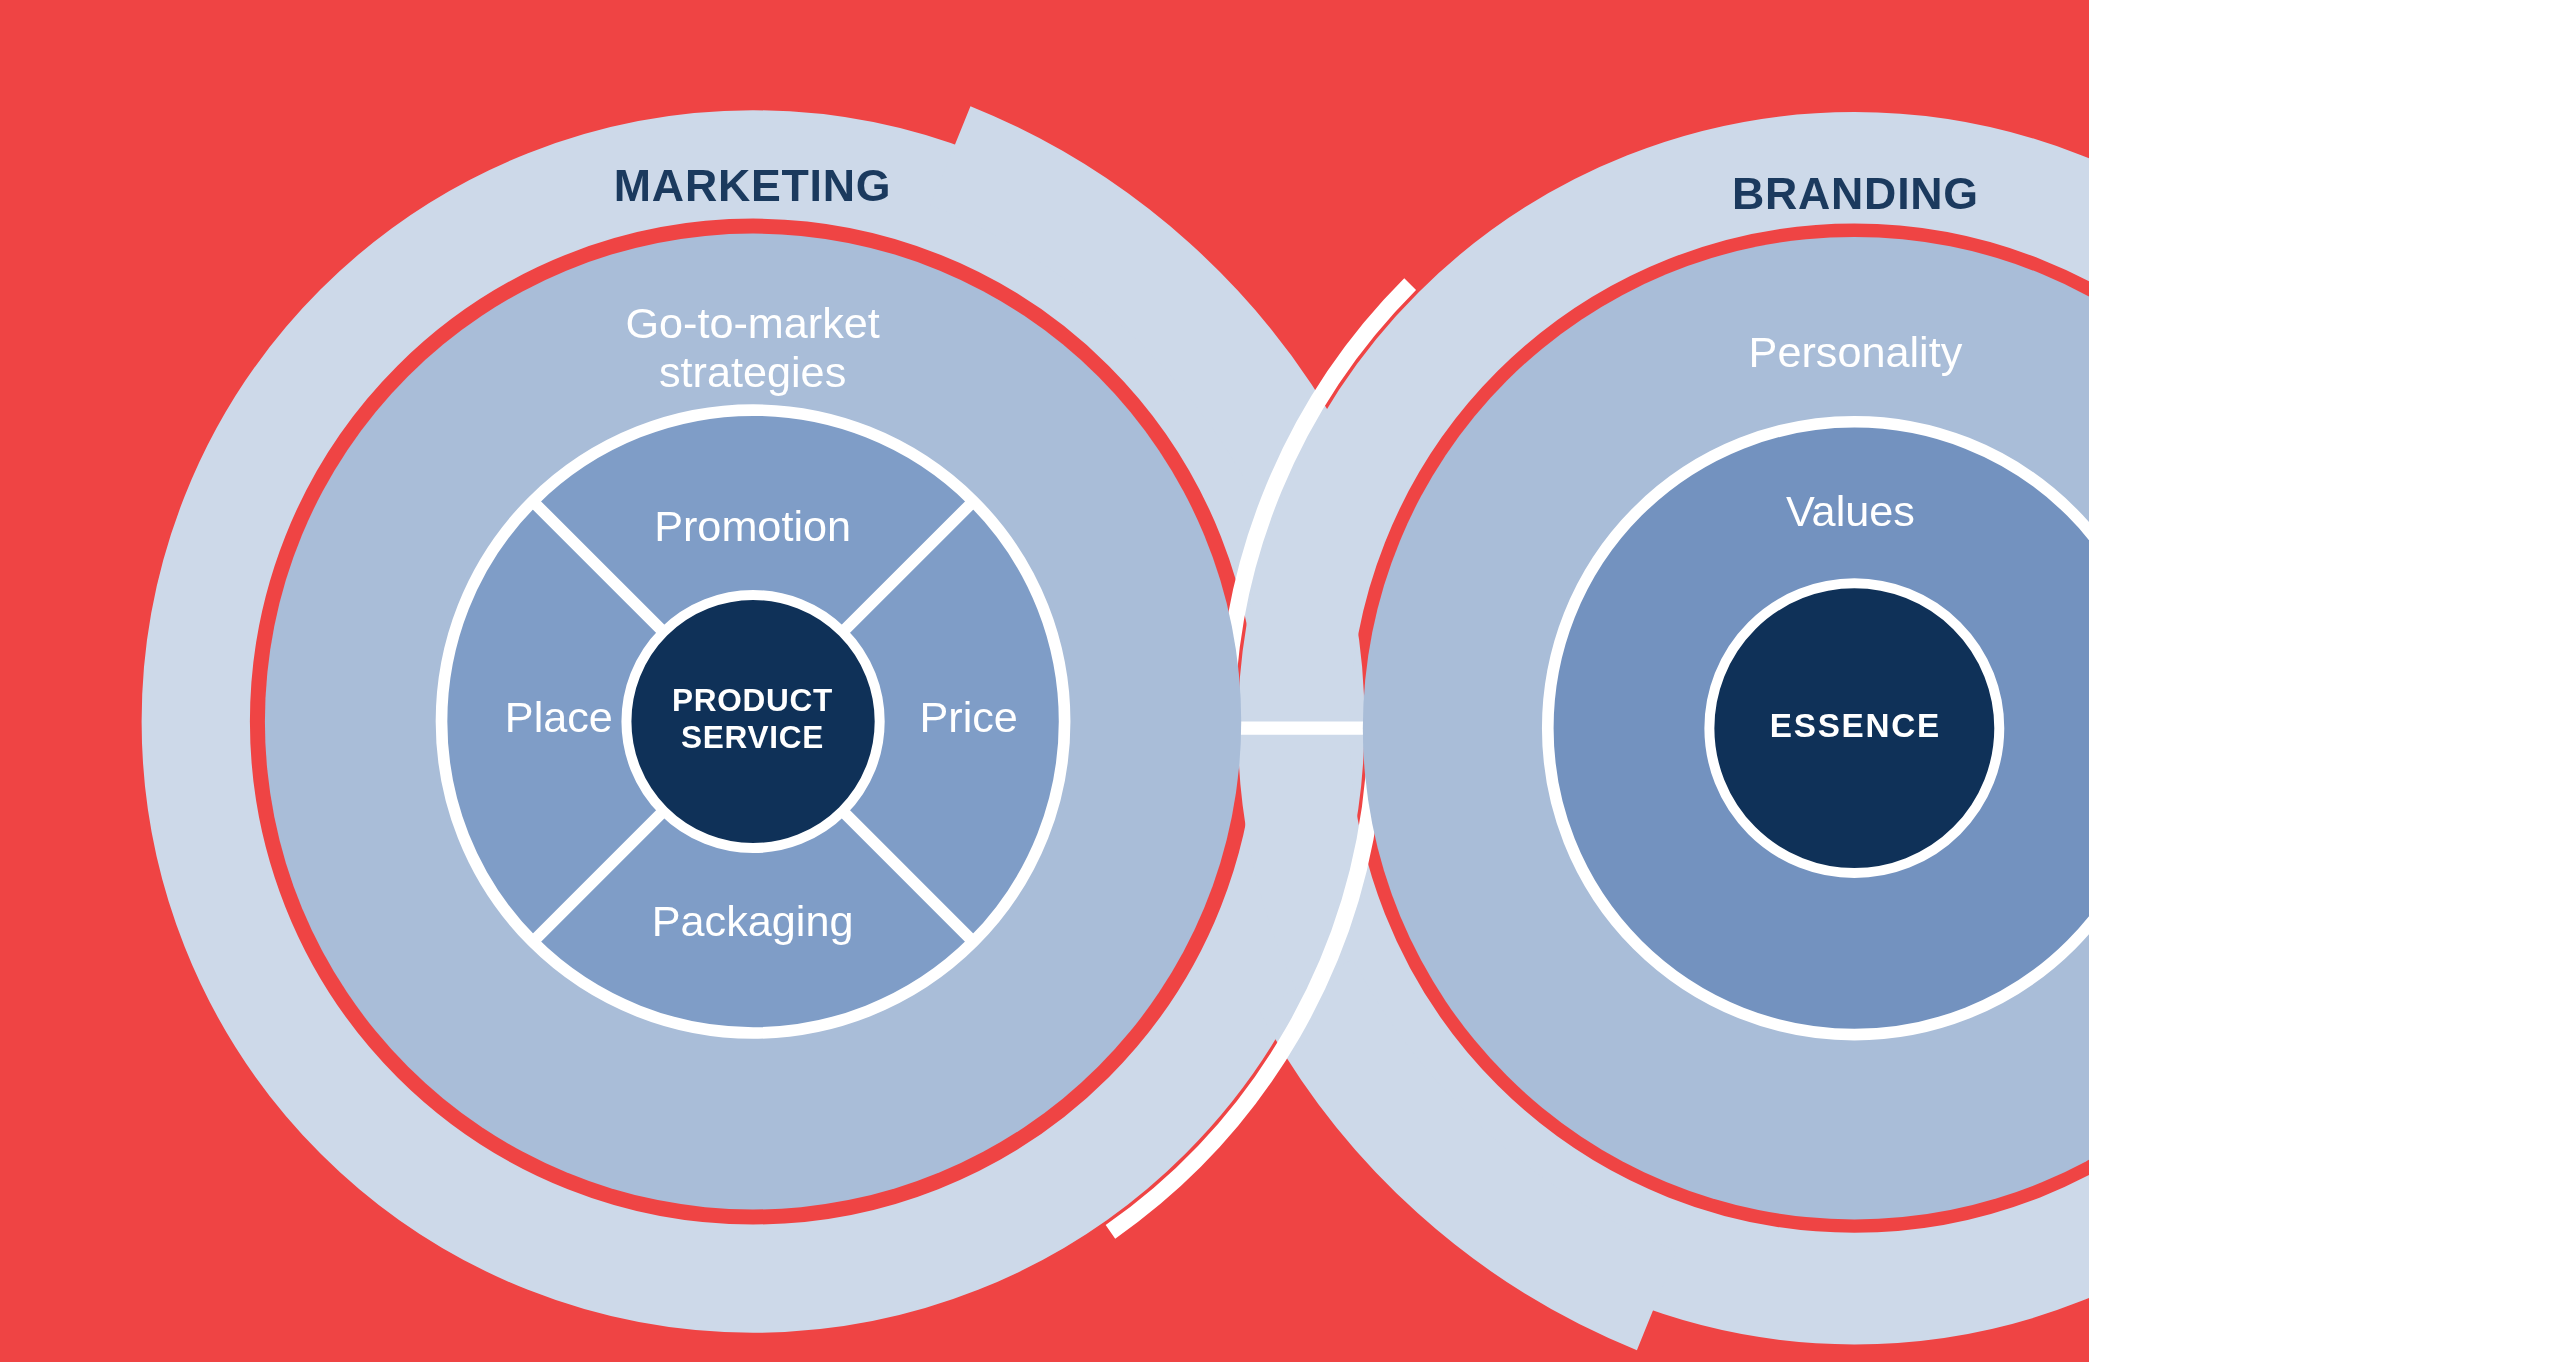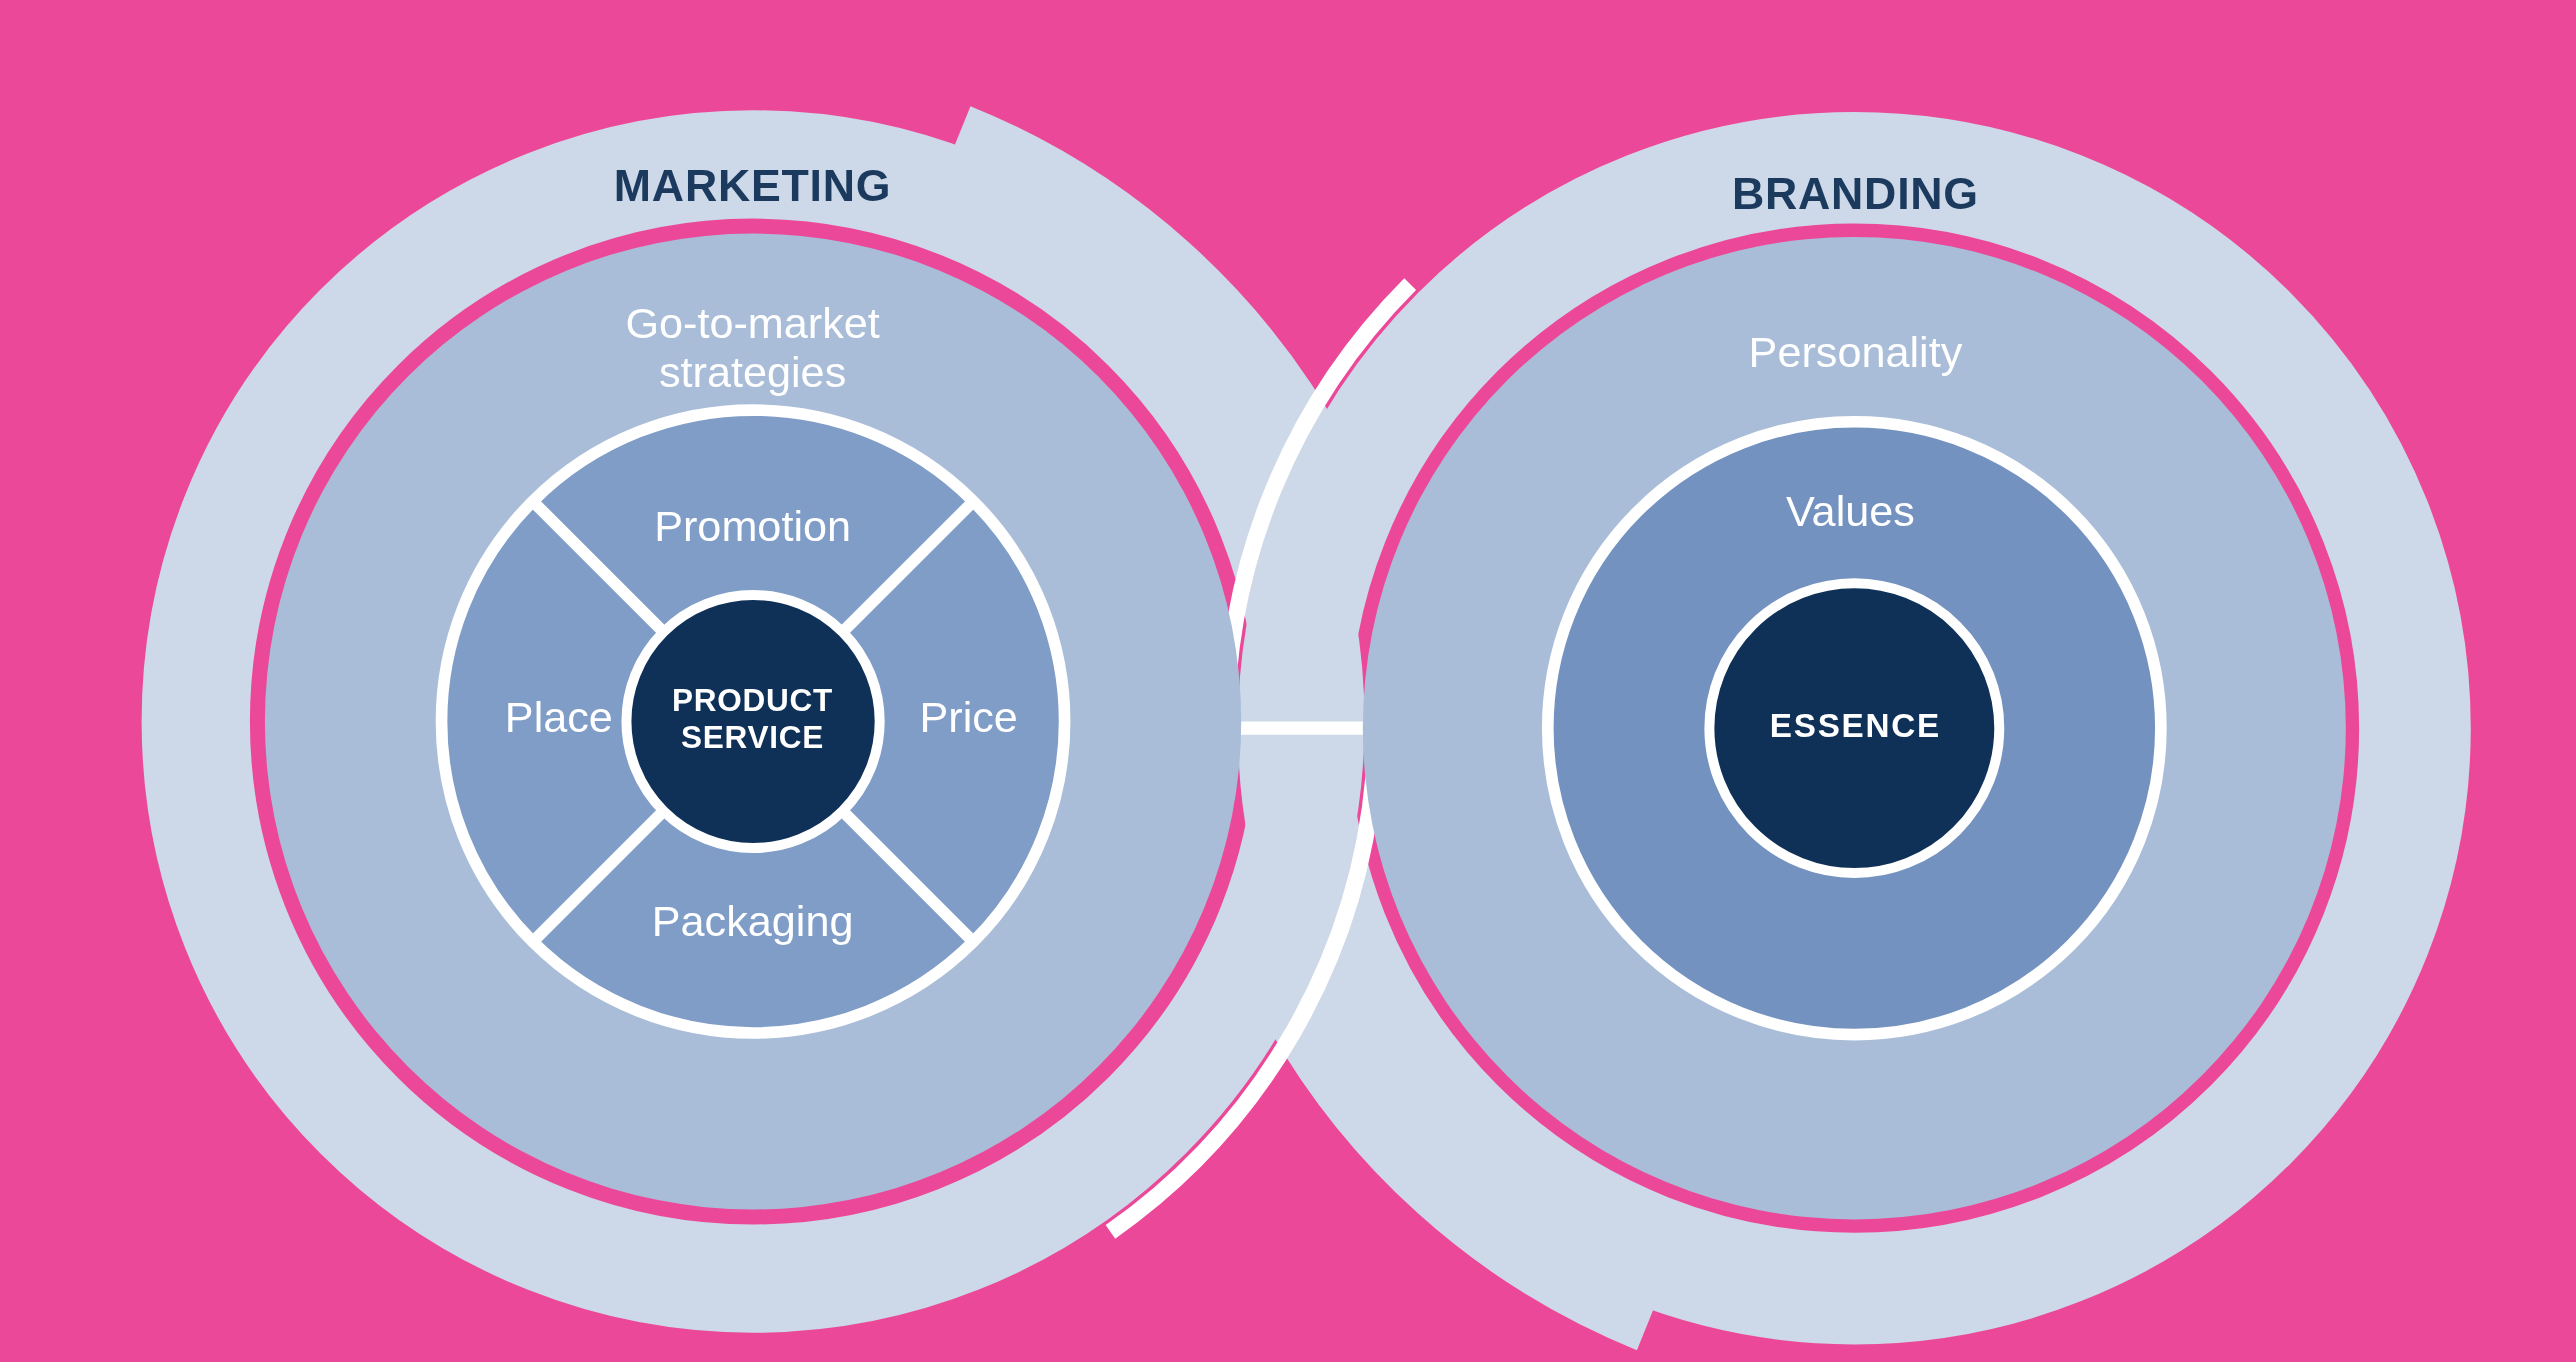--- a/index.html
+++ b/index.html
@@ -1,20 +1,20 @@
 <!DOCTYPE html>
 <html style="font-size:10.7px"><head>
 <meta charset="utf-8">
 <style>
   html, body { margin: 0; padding: 0; background: #ffffff; }
   #stage {
     position: relative;
-    width: 2576px;
+    width: 2089px;
     height: 1362px;
-    background: #ec4899;
+    background: #ef4444;
     overflow: hidden;
   }
   #scaler {
     position: absolute;
     top: 0; left: 0;
     width: 1037px;
     height: 549px;
     transform: scale(2.48383, 2.48288);
     transform-origin: 0 0;
   }

